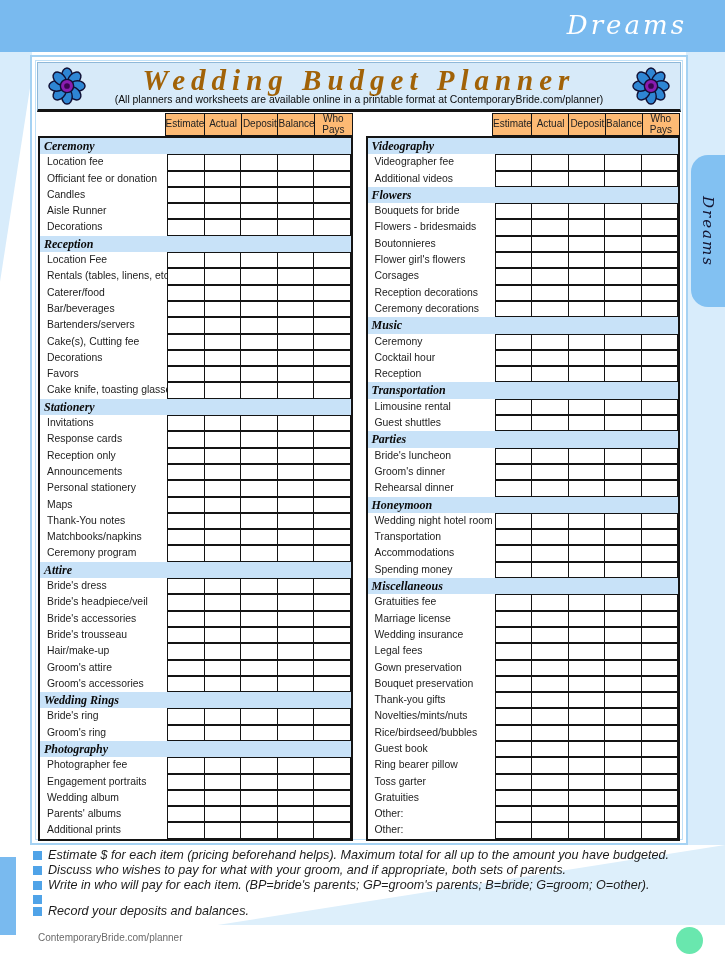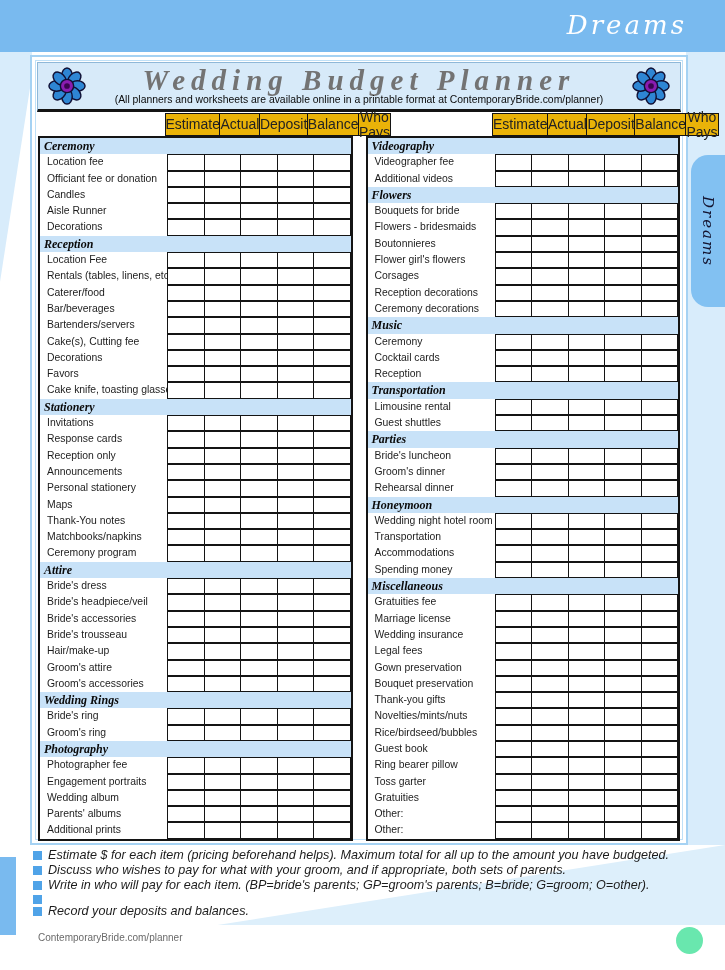--- a/index.html
+++ b/index.html
@@ -16,31 +16,31 @@
   .bg-bullets::before{content:"";position:absolute;inset:0;background:#ddeffb;
     clip-path:polygon(30% 100%,100% 0,100% 100%);}
   .blue-bar{position:absolute;left:0;top:857px;width:16px;height:78px;background:#79baef;}
   
   .sheet{position:absolute;left:30px;top:55px;width:658px;height:790px;background:#fff;
     border:2px solid #a5d2f3;box-shadow:inset 0 0 0 3px #fff, inset 0 0 0 4px #bfe0f7;
     box-sizing:border-box;padding:5px 5px 0 5px;}
   .hdrbox{height:50px;background:#d7eaf9;border:1px solid #8fb8d8;border-bottom:3px solid #141414;
     position:relative;text-align:center;box-sizing:border-box;padding-top:2px;}
   .title{font-family:"Liberation Serif",serif;font-style:italic;font-weight:bold;font-size:29px;
-    letter-spacing:6px;line-height:30px;color:#737373;white-space:nowrap;}
+    letter-spacing:6px;line-height:30px;color:#a16207;white-space:nowrap;}
   .subtitle{font-size:10.4px;color:#0a0a0a;margin-top:-1px;}
   .flower{position:absolute;top:4px;width:38px;height:38px;}
   .flower.left{left:10px;} .flower.right{right:10px;}
   
   .tables{display:flex;gap:13px;padding:1px 1px 0 1px;}
   .wtable{flex:1;min-width:0;}
   .col-headers{display:flex;height:23px;}
   .col-spacer{width:128px;flex:none;}
-  .col-cell{flex:1;border:1.5px solid #141414;margin-left:-1.5px;background:#eab308;display:flex;
-    align-items:center;justify-content:center;font-size:14px;line-height:1.05;text-align:center;color:#222;}
+  .col-cell{flex:1;border:1.5px solid #141414;margin-left:-1.5px;background:#fdba74;display:flex;
+    align-items:center;justify-content:center;font-size:10px;line-height:1.05;text-align:center;color:#222;}
   .col-cell:first-of-type{margin-left:0;}
   .tbody{border:2px solid #141414;}
   .sec{height:16.3px;background:#c8e2f8;font-family:"Liberation Serif",serif;font-weight:bold;
     font-style:italic;font-size:12px;line-height:16px;padding-left:4px;box-sizing:border-box;
     color:#0a0a0a;white-space:nowrap;overflow:hidden;}
   .irow{display:flex;height:16.3px;}
   .ilabel{width:128px;flex:none;font-size:10.4px;line-height:15.5px;padding-left:7px;
     box-sizing:border-box;white-space:nowrap;overflow:hidden;color:#1c1c1c;}
   .icell{flex:1;border:1px solid #141414;margin-left:-1px;background:#fff;}
   
@@ -507,21 +507,21 @@
           <div class="sec">Music</div>
           <div class="irow">
             <div class="ilabel">Ceremony</div>
             <div class="icell"></div>
             <div class="icell"></div>
             <div class="icell"></div>
             <div class="icell"></div>
             <div class="icell"></div>
           </div>
           <div class="irow">
-            <div class="ilabel">Cocktail cards</div>
+            <div class="ilabel">Cocktail hour</div>
             <div class="icell"></div>
             <div class="icell"></div>
             <div class="icell"></div>
             <div class="icell"></div>
             <div class="icell"></div>
           </div>
           <div class="irow">
             <div class="ilabel">Reception</div>
             <div class="icell"></div>
             <div class="icell"></div>

